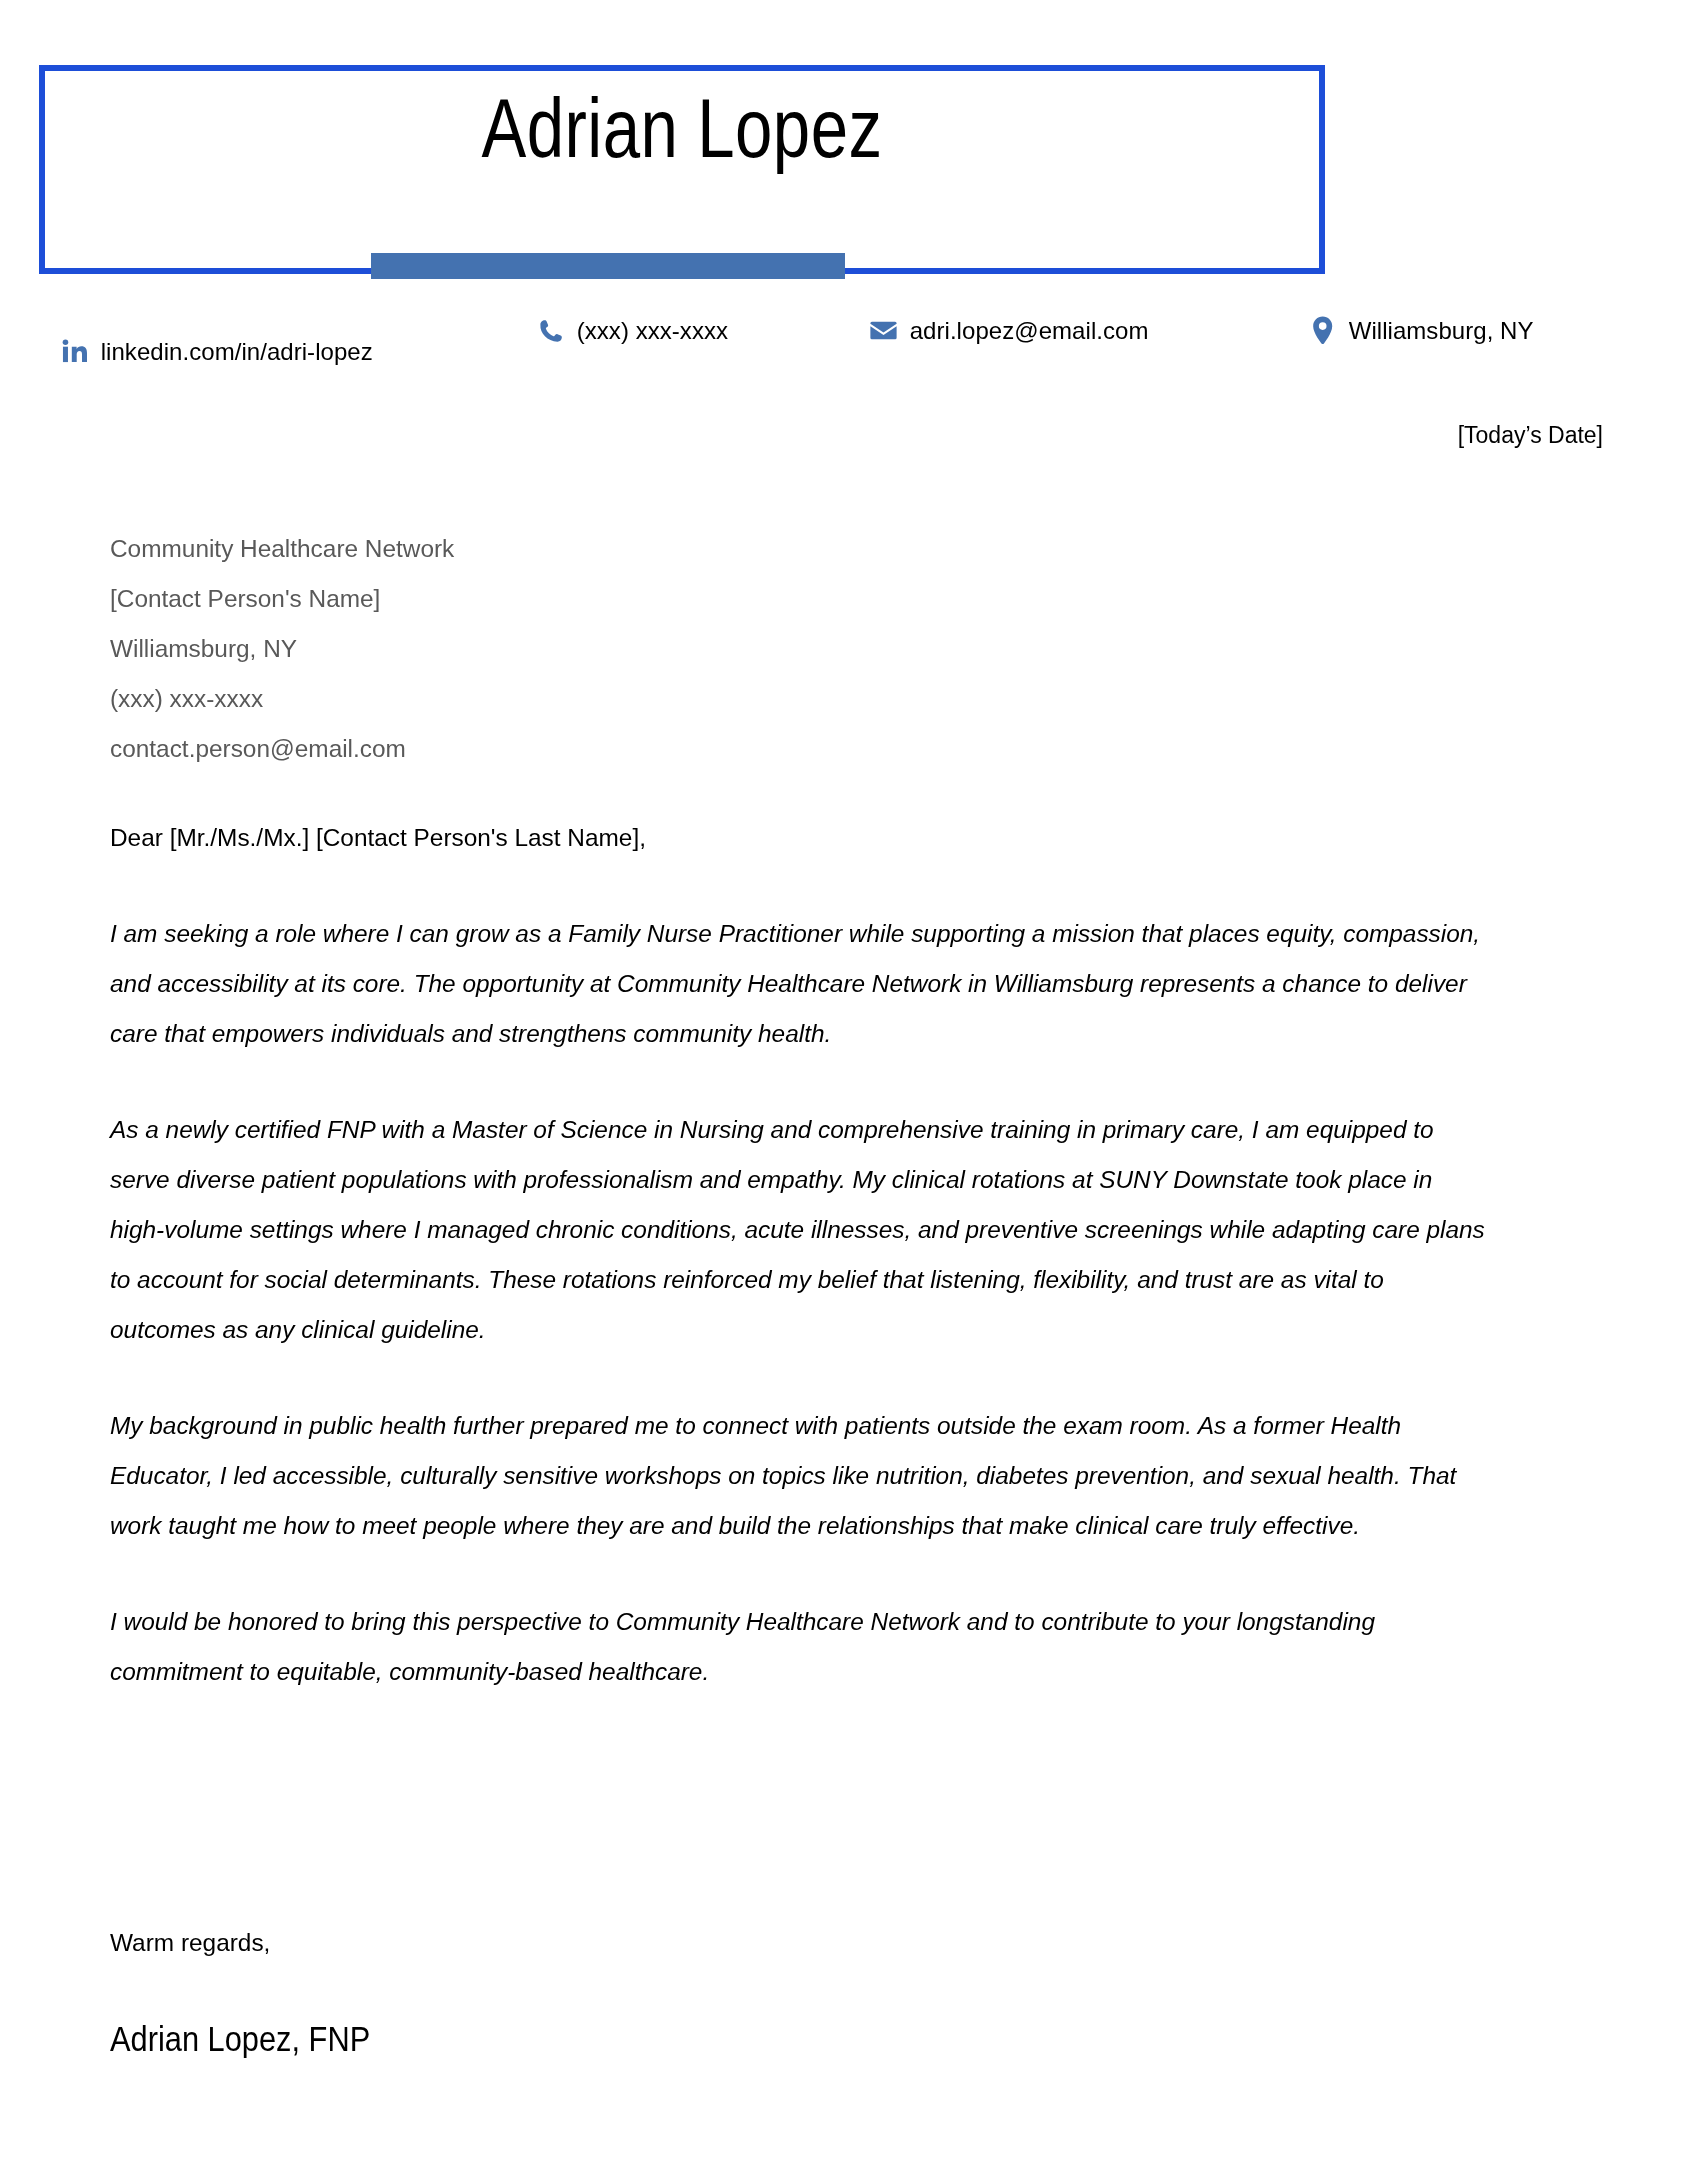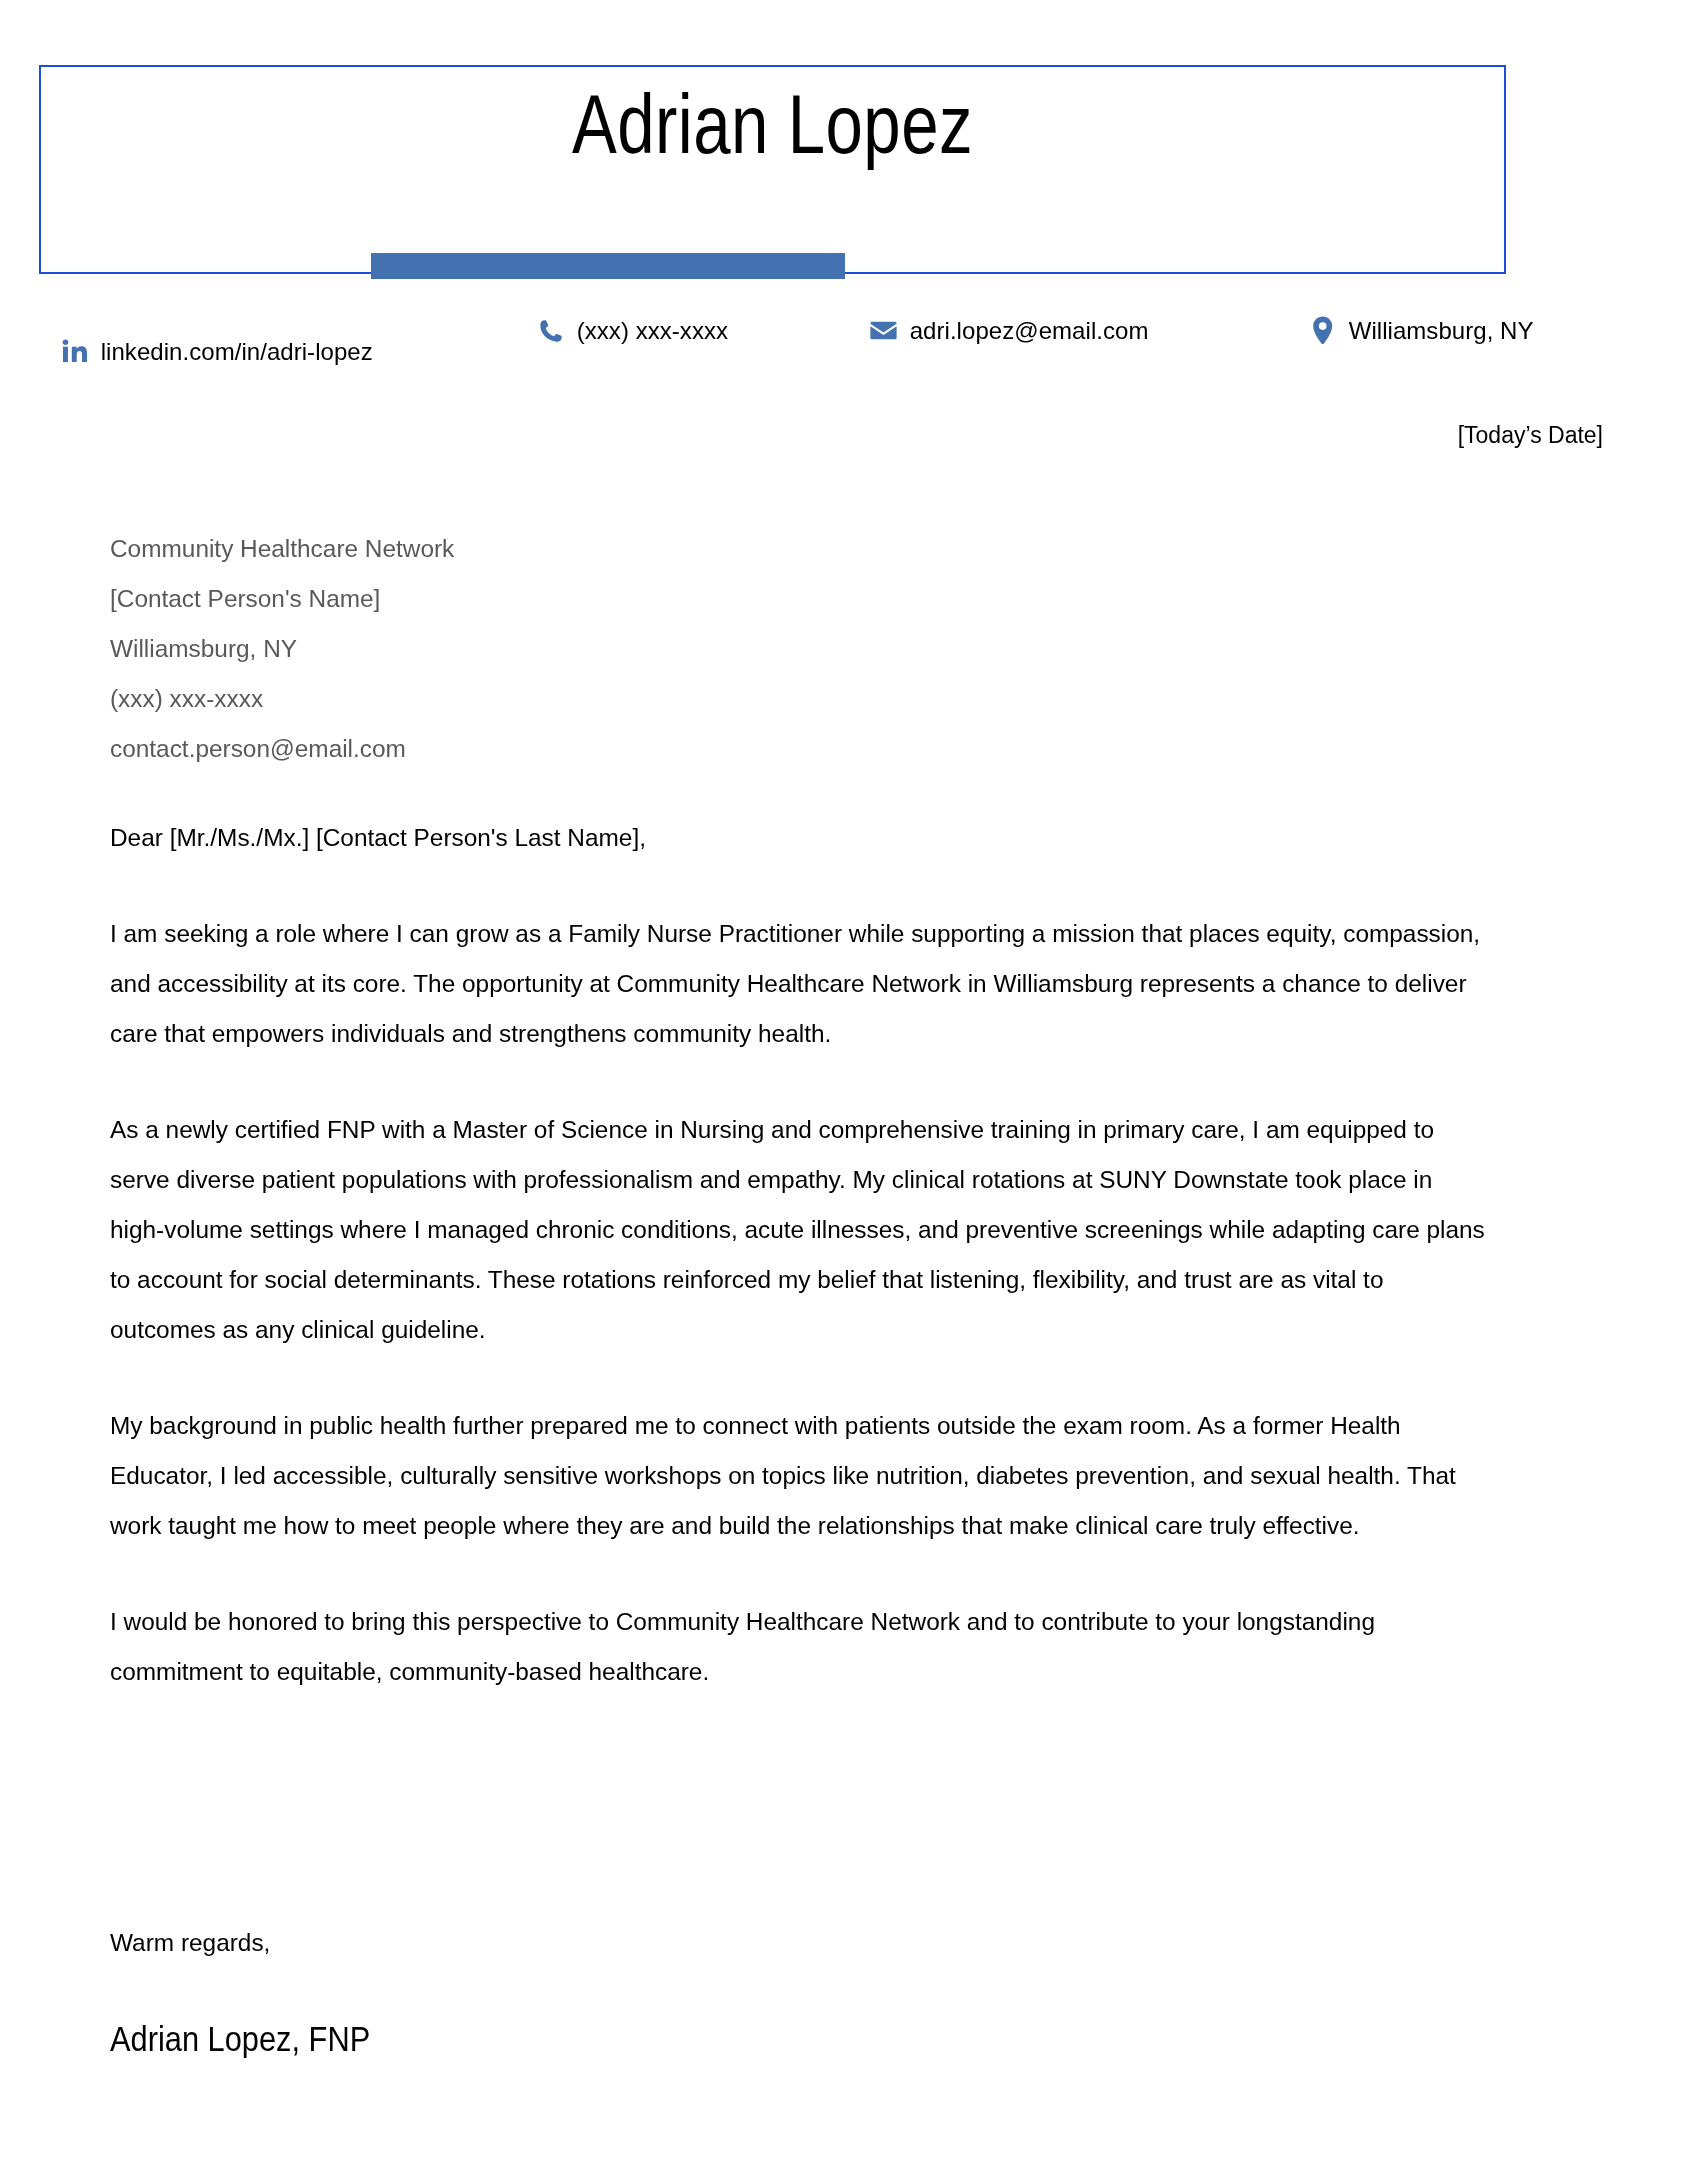--- a/index.html
+++ b/index.html
@@ -20,23 +20,23 @@
     background: #ffffff;
     overflow: hidden;
     box-sizing: border-box;
   }
 
   
   .header-box {
     position: absolute;
     left: 39px;
     top: 65px;
-    width: 1467px;
+    width: 1286px;
     height: 209px;
-    border: 2px solid #1d4ed8;
+    border: 6px solid #1d4ed8;
     box-sizing: border-box;
     background: #ffffff;
   }
   .name-title {
     position: absolute;
     left: 0;
     top: 12.7px;
     width: 100%;
     text-align: center;
     font-size: 84px;
@@ -143,20 +143,21 @@
     left: 110px;
     top: 909px;
     width: 1380px;
   }
   .body-block p {
     margin: 0 0 46px 0;
     font-size: 24.4px;
     line-height: 50px;
     color: #000000;
     text-align: left;
+    font-style: italic;
   }
   .closing {
     position: absolute;
     left: 110px;
     top: 1929px;
     font-size: 24.4px;
     color: #000000;
     white-space: nowrap;
   }
   .signature {

